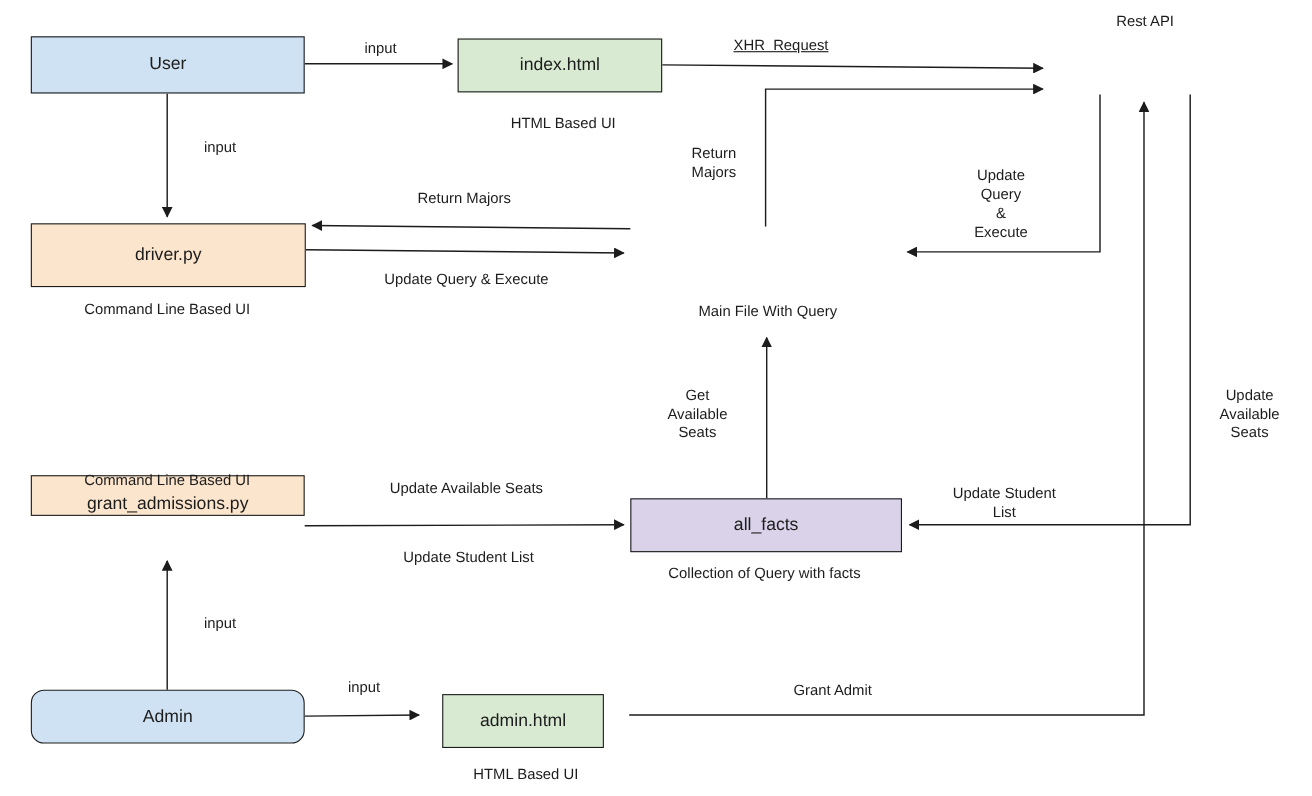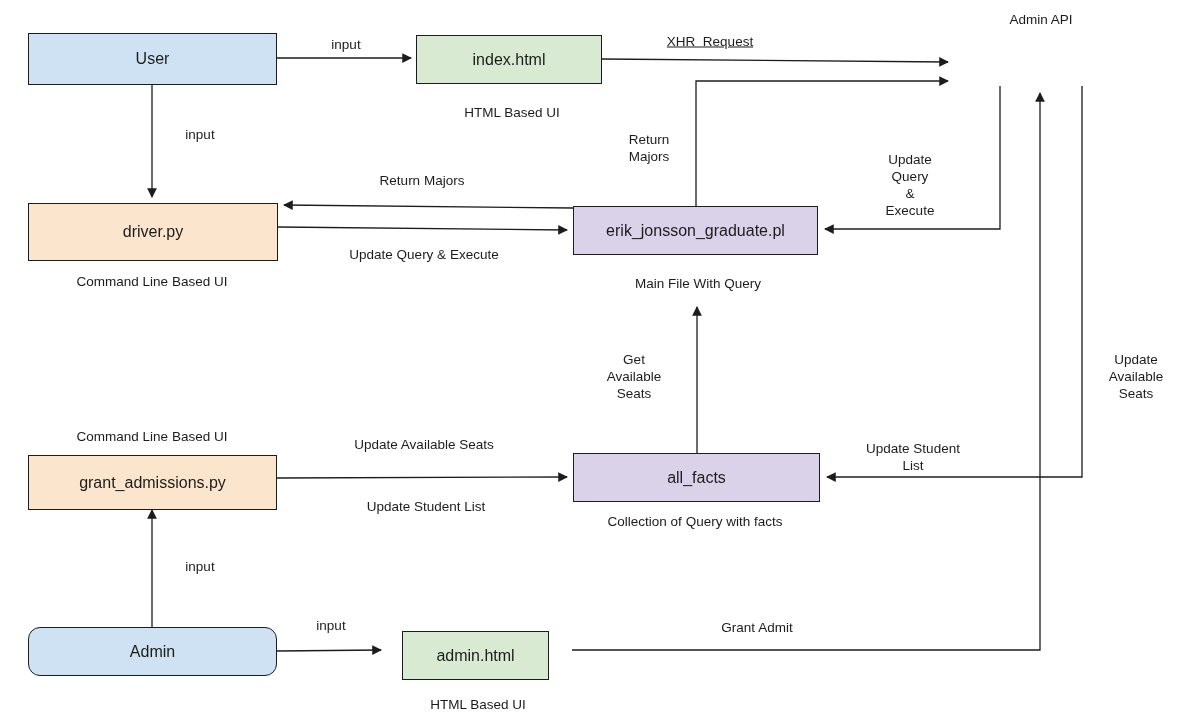--- a/index.html
+++ b/index.html
@@ -32,21 +32,21 @@
     white-space:pre-wrap;
     text-align:center;
     color:#1c1c1c;
   }
   
   .n-user      {left:28px;  top:33px;  width:249px; height:52px;}
   .n-index     {left:416px; top:35px;  width:186px; height:49px;}
   .n-api       {left:955px; top:37px;  width:172px; height:49px;}
   .n-driver    {left:28px;  top:203px; width:250px; height:58px;}
   .n-erik      {left:573px; top:206px; width:245px; height:49px;}
-  .n-grant     {left:28px;  top:455px; width:249px; height:55px;}
+  .n-grant     {left:28px;  top:432px; width:249px; height:37px;align-items:flex-end;}
   .n-allfacts  {left:573px; top:453px; width:247px; height:49px;}
   .n-admin     {left:28px;  top:627px; width:249px; height:49px;border-radius:12px;}
   .n-adminhtml {left:387px; top:631px; width:147px; height:49px;margin-left:15px;}
 </style>
 </head>
 <body>
 
 <div id="canvas">
 
   <svg id="wires" viewBox="0 0 1193 724" xmlns="http://www.w3.org/2000/svg">
@@ -74,37 +74,34 @@
 
   <div class="node fill-blue n-user">
     <span>User</span>
   </div>
   <div class="node fill-green n-index">
     <span>index.html</span>
   </div>
   <div class="node fill-orange n-driver">
     <span>driver.py</span>
   </div>
-  <div class="node fill-purple n-erik">
-    <span>erik_jonsson_graduate.pl</span>
-  </div>
   <div class="node fill-orange n-grant">
     <span>grant_admissions.py</span>
   </div>
   <div class="node fill-purple n-allfacts">
     <span>all_facts</span>
   </div>
   <div class="node fill-blue n-admin">
     <span>Admin</span>
   </div>
   <div class="node fill-green n-adminhtml">
     <span>admin.html</span>
   </div>
 
-  <div class="lbl" style="left:1041px;top:19px;">Admin API</div>
+  <div class="lbl" style="left:1041px;top:19px;">Rest API</div>
   <div class="lbl" style="left:512px;top:112px;">HTML Based UI</div>
   <div class="lbl" style="left:152px;top:281px;">Command Line Based UI</div>
   <div class="lbl" style="left:698px;top:283px;">Main File With Query</div>
   <div class="lbl" style="left:152px;top:436px;">Command Line Based UI</div>
   <div class="lbl" style="left:695px;top:521px;">Collection of Query with facts</div>
   <div class="lbl" style="left:478px;top:704px;">HTML Based UI</div>
 
   <div class="lbl" style="left:346px;top:44px;">input</div>
   <div class="lbl" style="left:710px;top:41px;text-decoration:underline;">XHR  Request</div>
   <div class="lbl" style="left:200px;top:134px;">input</div>

